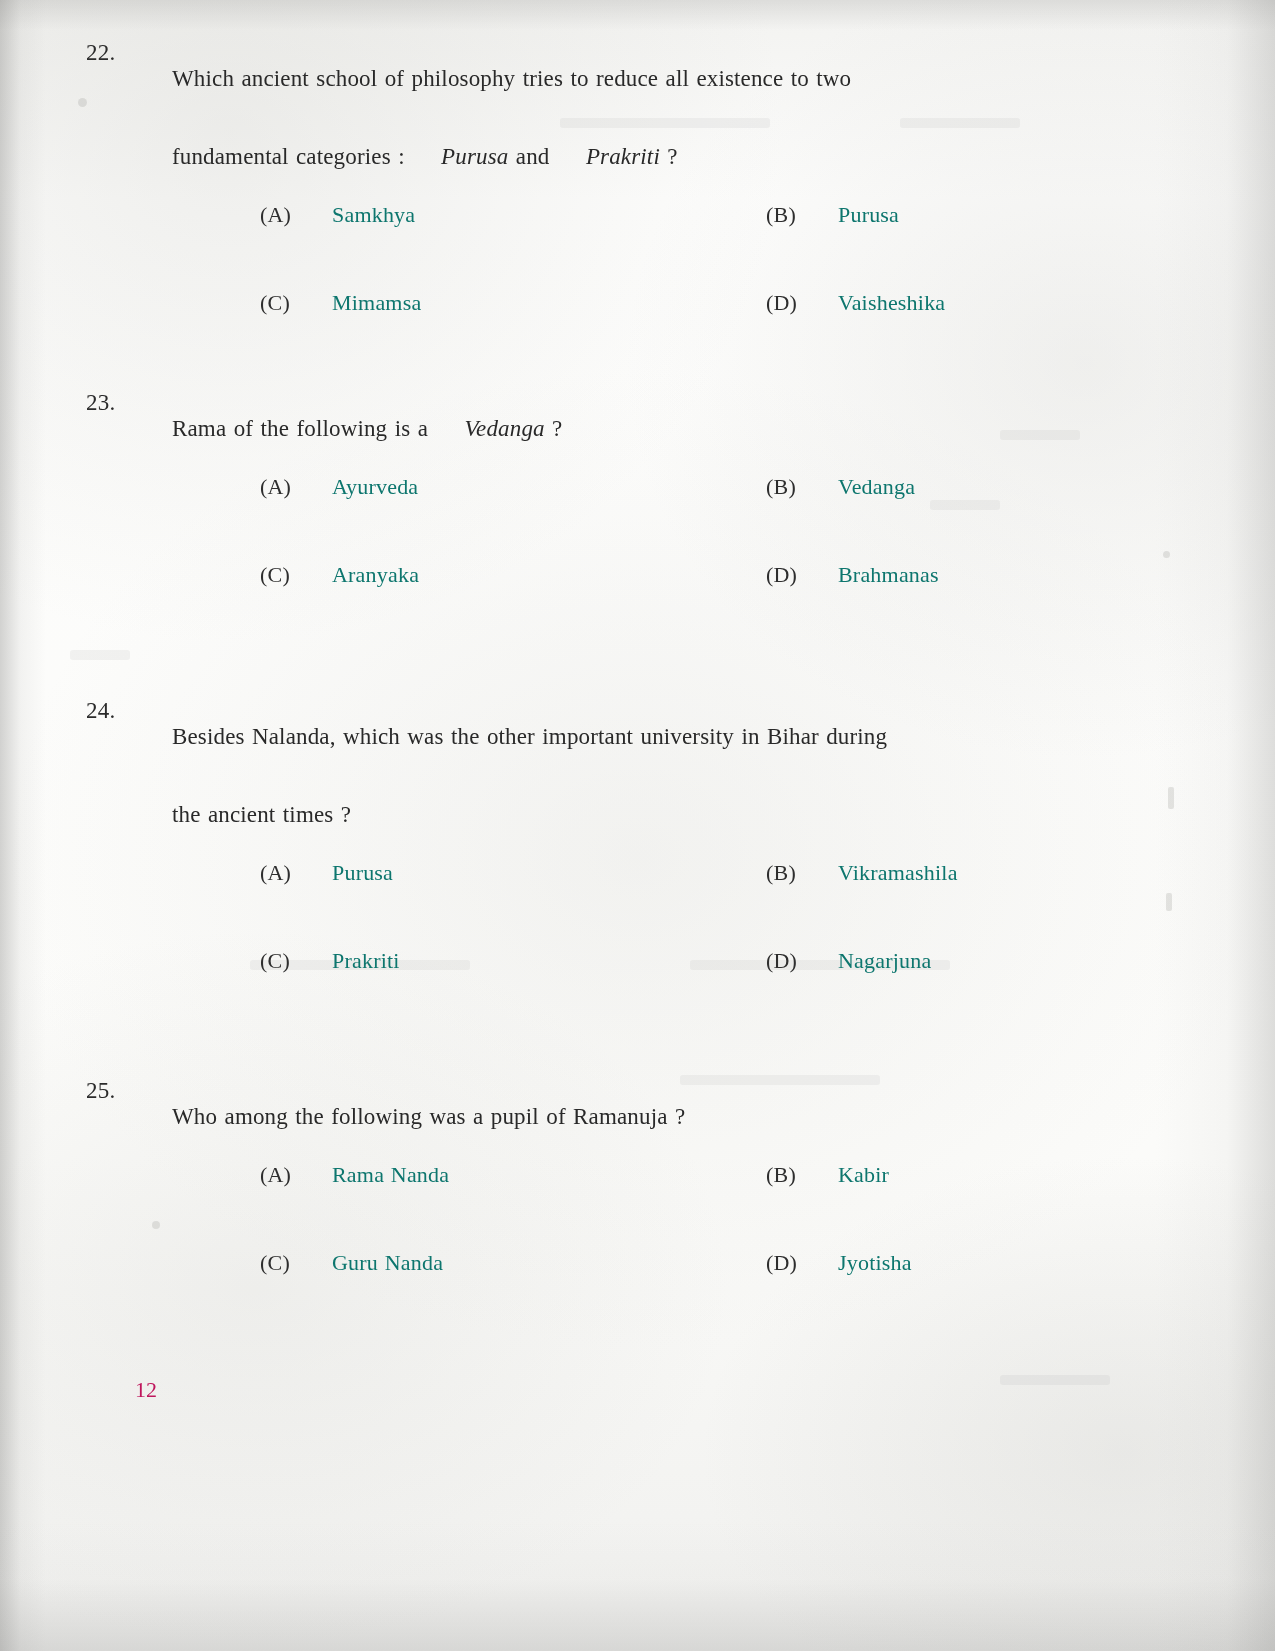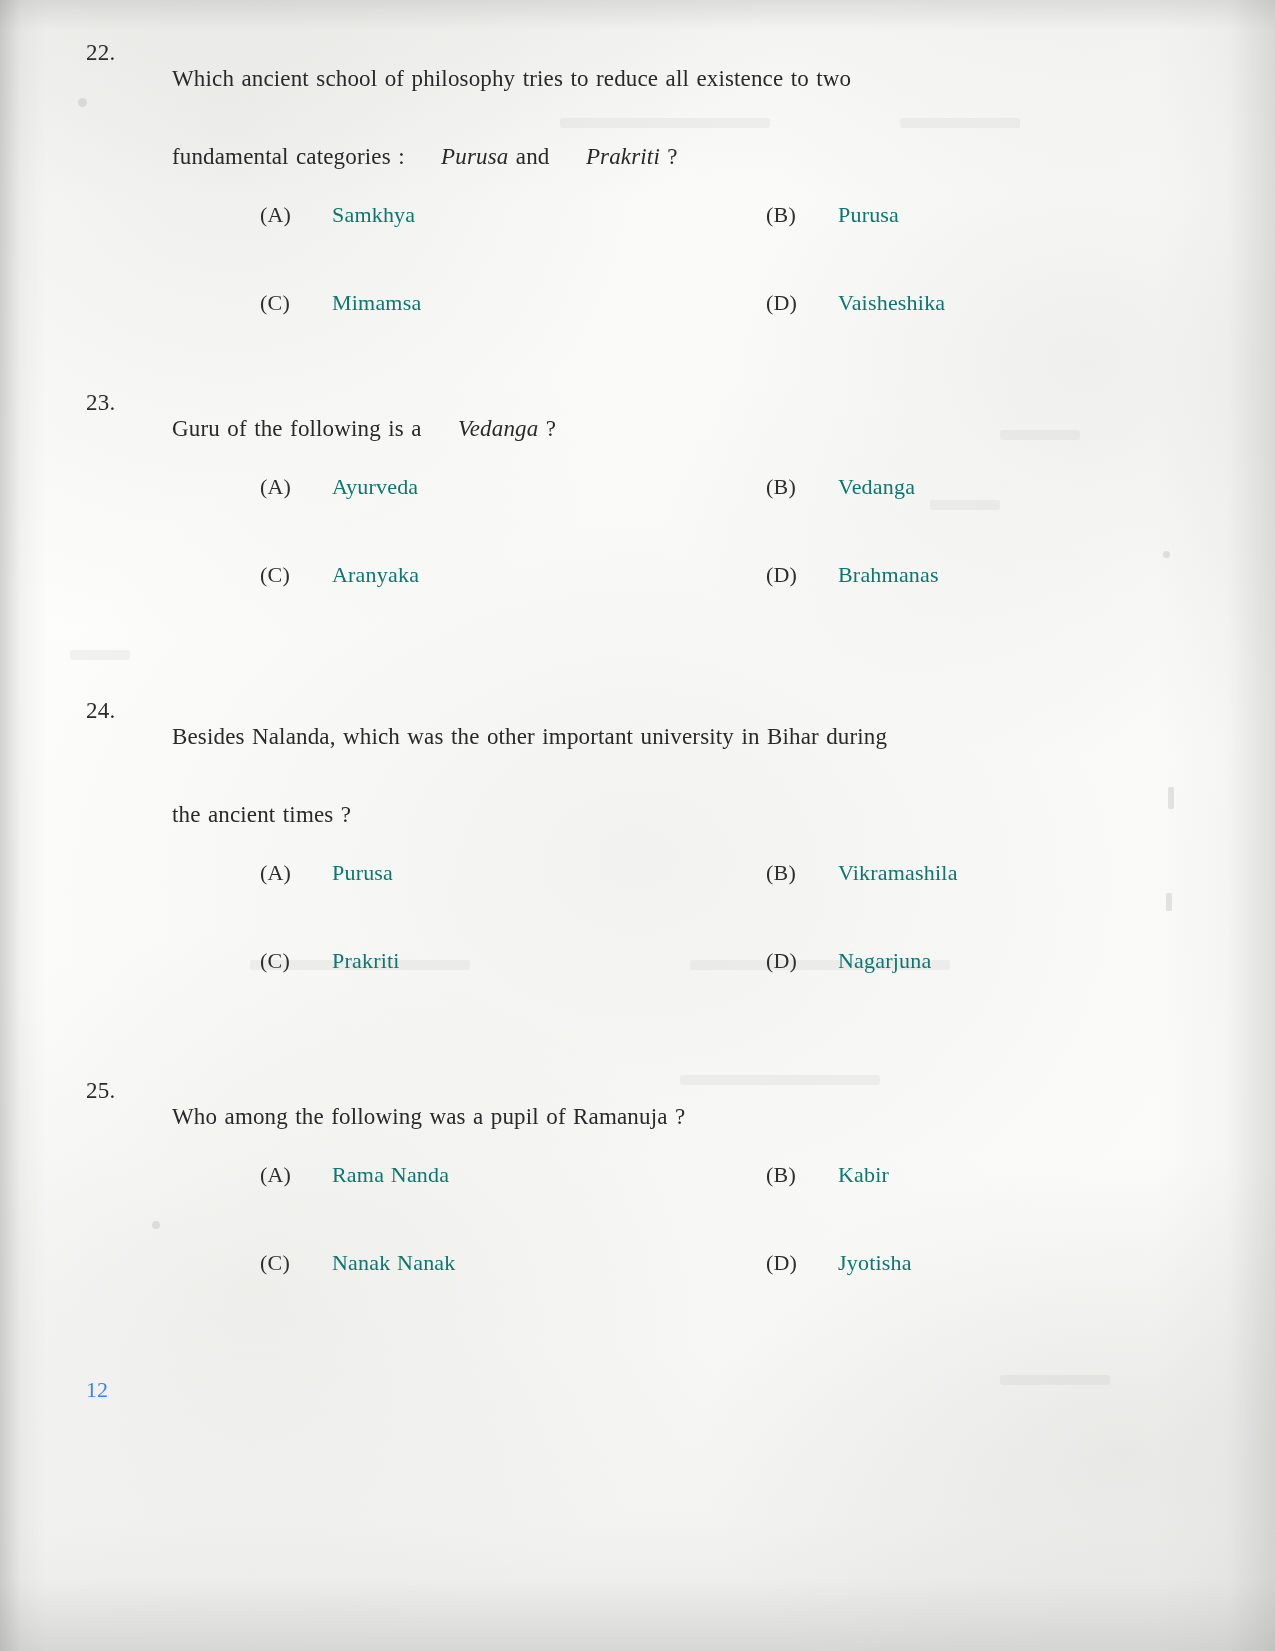--- a/index.html
+++ b/index.html
@@ -149,22 +149,23 @@
     align-items: baseline;
   }
   .footer-code {
     font-size: 22px;
     color: #2b2b2b;
     letter-spacing: 0.3px;
     width: 420px;
   }
   .footer-page {
     font-size: 22px;
-    color: #3b82f6;
+    color: #be185d;
     width: 120px;
+    text-align: center;
   }
 
   
   .content { filter: contrast(1.02); }
 </style>
 </head>
 <body>
 
 <div class="page">
 
@@ -218,21 +219,21 @@
             <span class="opt-key">(D)</span>
             <span class="opt-label">Vaisheshika</span>
           </div>
         </div>
       </div>
     </div>
 
     <div class="question-block" style="position:absolute; left:0; top:390px; width:1113px;">
       <div class="q-number">23.</div>
       <div class="q-text no-justify">
-        <span>Guru of the following is a </span><i>Vedanga</i><span> ?</span>
+        <span>Rama of the following is a </span><i>Vedanga</i><span> ?</span>
       </div>
       <div class="options">
         <div class="option-row">
           <div class="option option-a">
             <span class="opt-key">(A)</span>
             <span class="opt-label">Ayurveda</span>
           </div>
           <div class="option option-b">
             <span class="opt-key">(B)</span>
             <span class="opt-label">Vedanga</span>
@@ -297,21 +298,21 @@
             <span class="opt-label">Rama Nanda</span>
           </div>
           <div class="option option-b">
             <span class="opt-key">(B)</span>
             <span class="opt-label">Kabir</span>
           </div>
         </div>
         <div class="option-row">
           <div class="option option-c">
             <span class="opt-key">(C)</span>
-            <span class="opt-label">Nanak Nanak</span>
+            <span class="opt-label">Guru Nanda</span>
           </div>
           <div class="option option-d">
             <span class="opt-key">(D)</span>
             <span class="opt-label">Jyotisha</span>
           </div>
         </div>
       </div>
     </div>
 
     <div class="footer">

